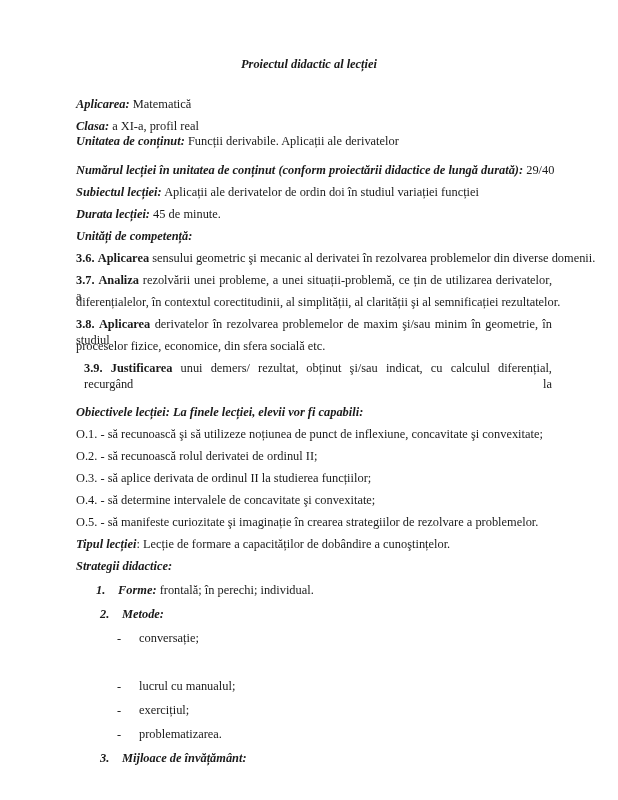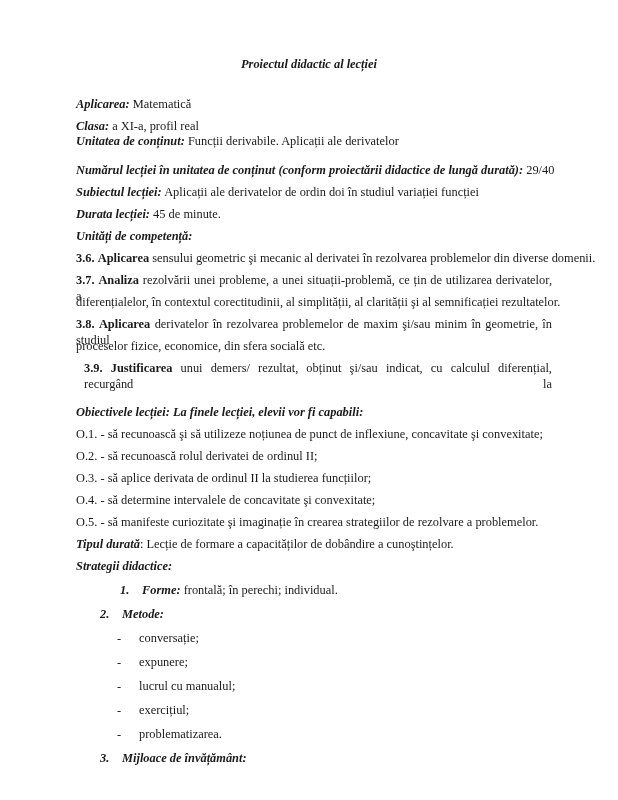--- a/index.html
+++ b/index.html
@@ -79,39 +79,36 @@
 
   <div class="line bi" style="top:404px">Obiectivele lecției: La finele lecției, elevii vor fi capabili:</div>
 
   <div class="line" style="top:426px">O.1. - să recunoască şi să utilizeze noțiunea de punct de inflexiune, concavitate şi convexitate;</div>
   <div class="line" style="top:448px">O.2. - să recunoască rolul derivatei de ordinul II;</div>
   <div class="line" style="top:470px">O.3. - să aplice derivata de ordinul II la studierea funcțiilor;</div>
   <div class="line" style="top:492px">O.4. - să determine intervalele de concavitate şi convexitate;</div>
   <div class="line" style="top:514px">O.5. - să manifeste curiozitate şi imaginație în crearea strategiilor de rezolvare a problemelor.</div>
 
   <div class="line" style="top:536px">
-    <span class="bi">Tipul durată</span><span>: Lecție de formare a capacităților de dobândire a cunoştințelor.</span>
+    <span class="bi">Tipul lecției</span><span>: Lecție de formare a capacităților de dobândire a cunoştințelor.</span>
   </div>
 
   <div class="line bi" style="top:558px">Strategii didactice:</div>
 
-  <div class="line" style="top:582px; left:120px">
+  <div class="line" style="top:582px; left:96px">
     <span class="bi num">1.</span><span class="bi">Forme:</span>
     <span>frontală; în perechi; individual.</span>
   </div>
 
   <div class="line" style="top:606px; left:100px">
     <span class="bi num">2.</span><span class="bi">Metode:</span>
   </div>
 
   <div class="line" style="top:630px; left:117px">
     <span class="dash">-</span><span>conversație;</span>
-  </div>
-  <div class="line" style="top:654px; left:117px">
-    <span class="dash">-</span><span>expunere;</span>
   </div>
   <div class="line" style="top:678px; left:117px">
     <span class="dash">-</span><span>lucrul cu manualul;</span>
   </div>
   <div class="line" style="top:702px; left:117px">
     <span class="dash">-</span><span>exercițiul;</span>
   </div>
   <div class="line" style="top:726px; left:117px">
     <span class="dash">-</span><span>problematizarea.</span>
   </div>

